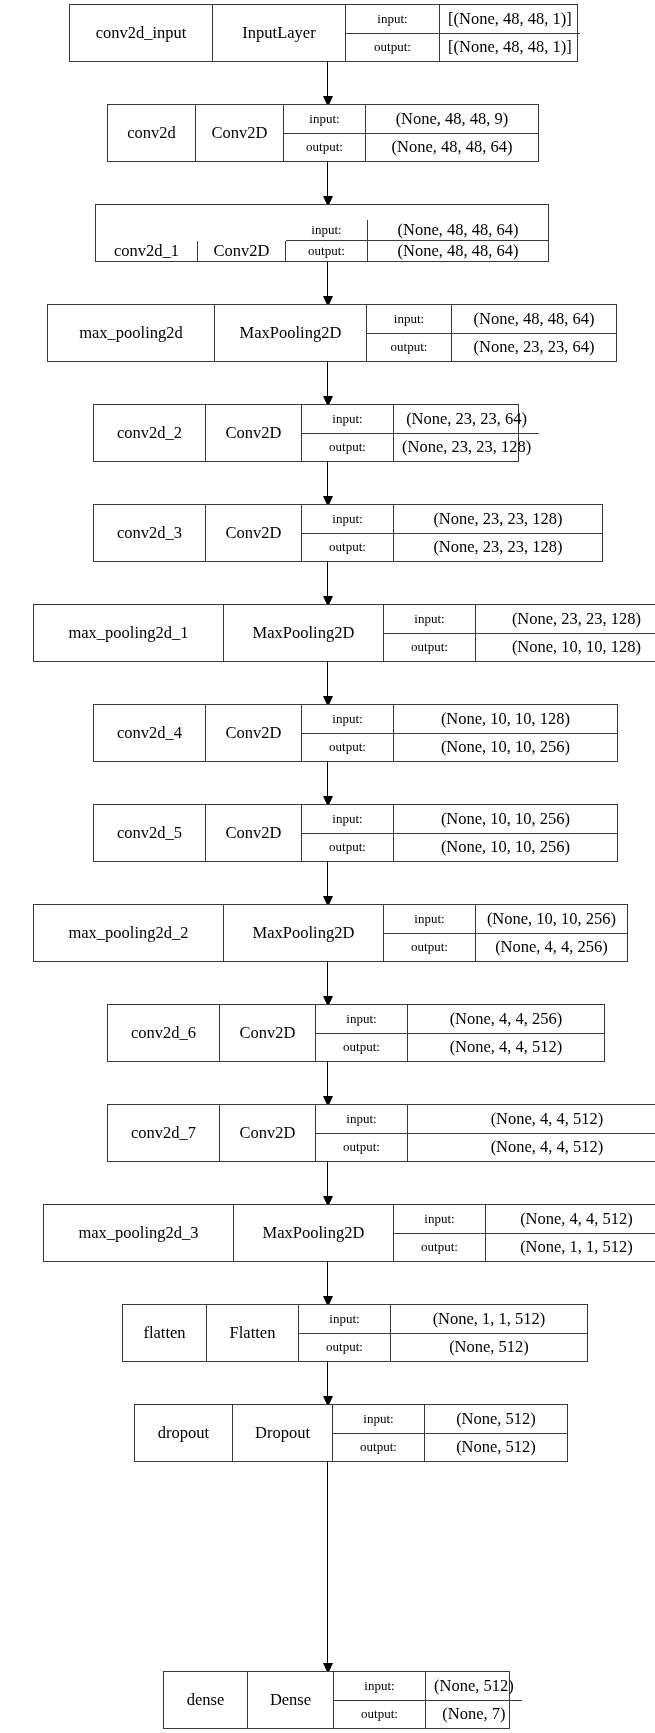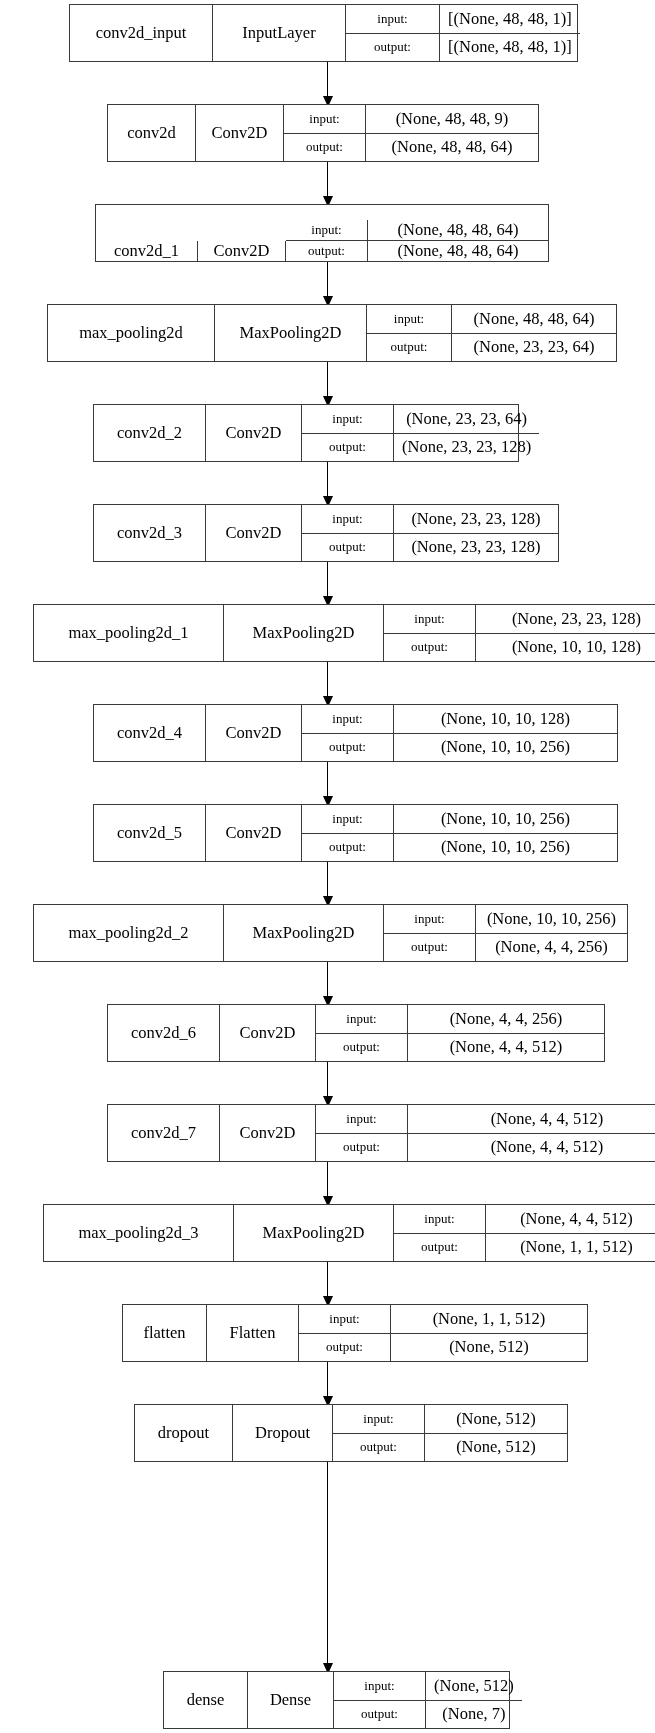--- a/index.html
+++ b/index.html
@@ -191,21 +191,21 @@
         <div class="io-row top">
           <div class="io-label" style="width: 92px; flex: 0 0 92px;">input:</div>
           <div class="io-shape">(None, 23, 23, 64)</div>
         </div>
         <div class="io-row">
           <div class="io-label" style="width: 92px; flex: 0 0 92px;">output:</div>
           <div class="io-shape">(None, 23, 23, 128)</div>
         </div>
       </div>
     </div>
-    <div class="node" style="left: 65px; top: 504px; width: 466px;">
+    <div class="node" style="left: 65px; top: 504px; width: 510px;">
       <div class="col col-name" style="width: 112px; flex: 0 0 112px;">conv2d_3</div>
       <div class="col col-type" style="width: 96px; flex: 0 0 96px;">Conv2D</div>
       <div class="col col-io">
         <div class="io-row top">
           <div class="io-label" style="width: 92px; flex: 0 0 92px;">input:</div>
           <div class="io-shape">(None, 23, 23, 128)</div>
         </div>
         <div class="io-row">
           <div class="io-label" style="width: 92px; flex: 0 0 92px;">output:</div>
           <div class="io-shape">(None, 23, 23, 128)</div>

